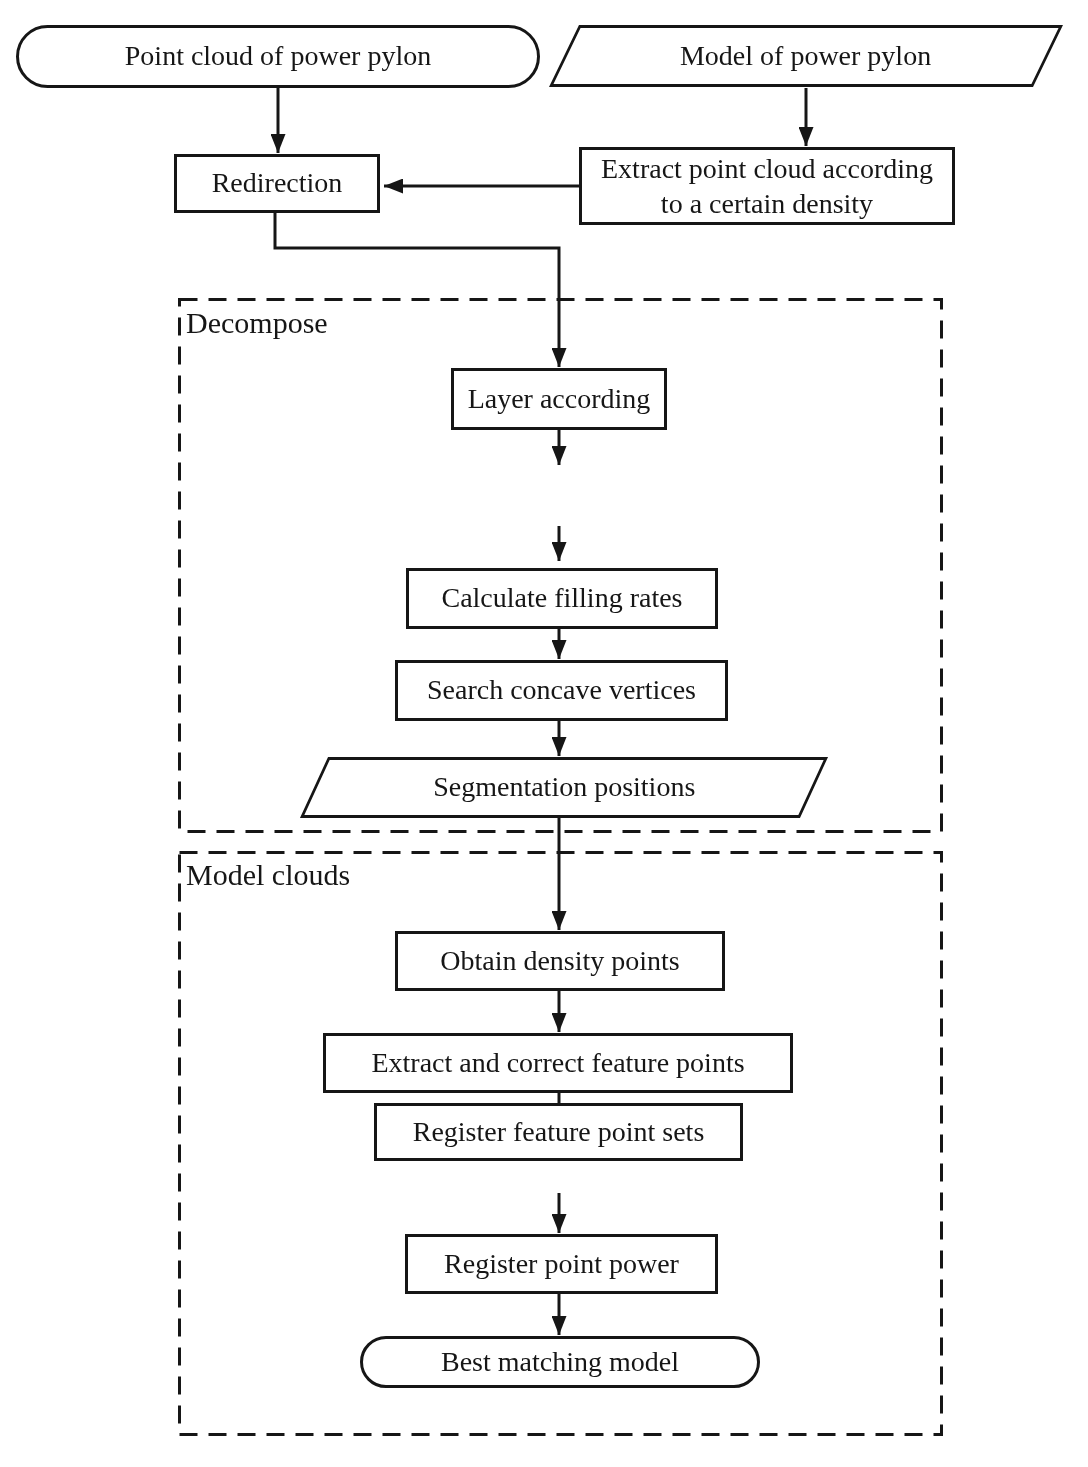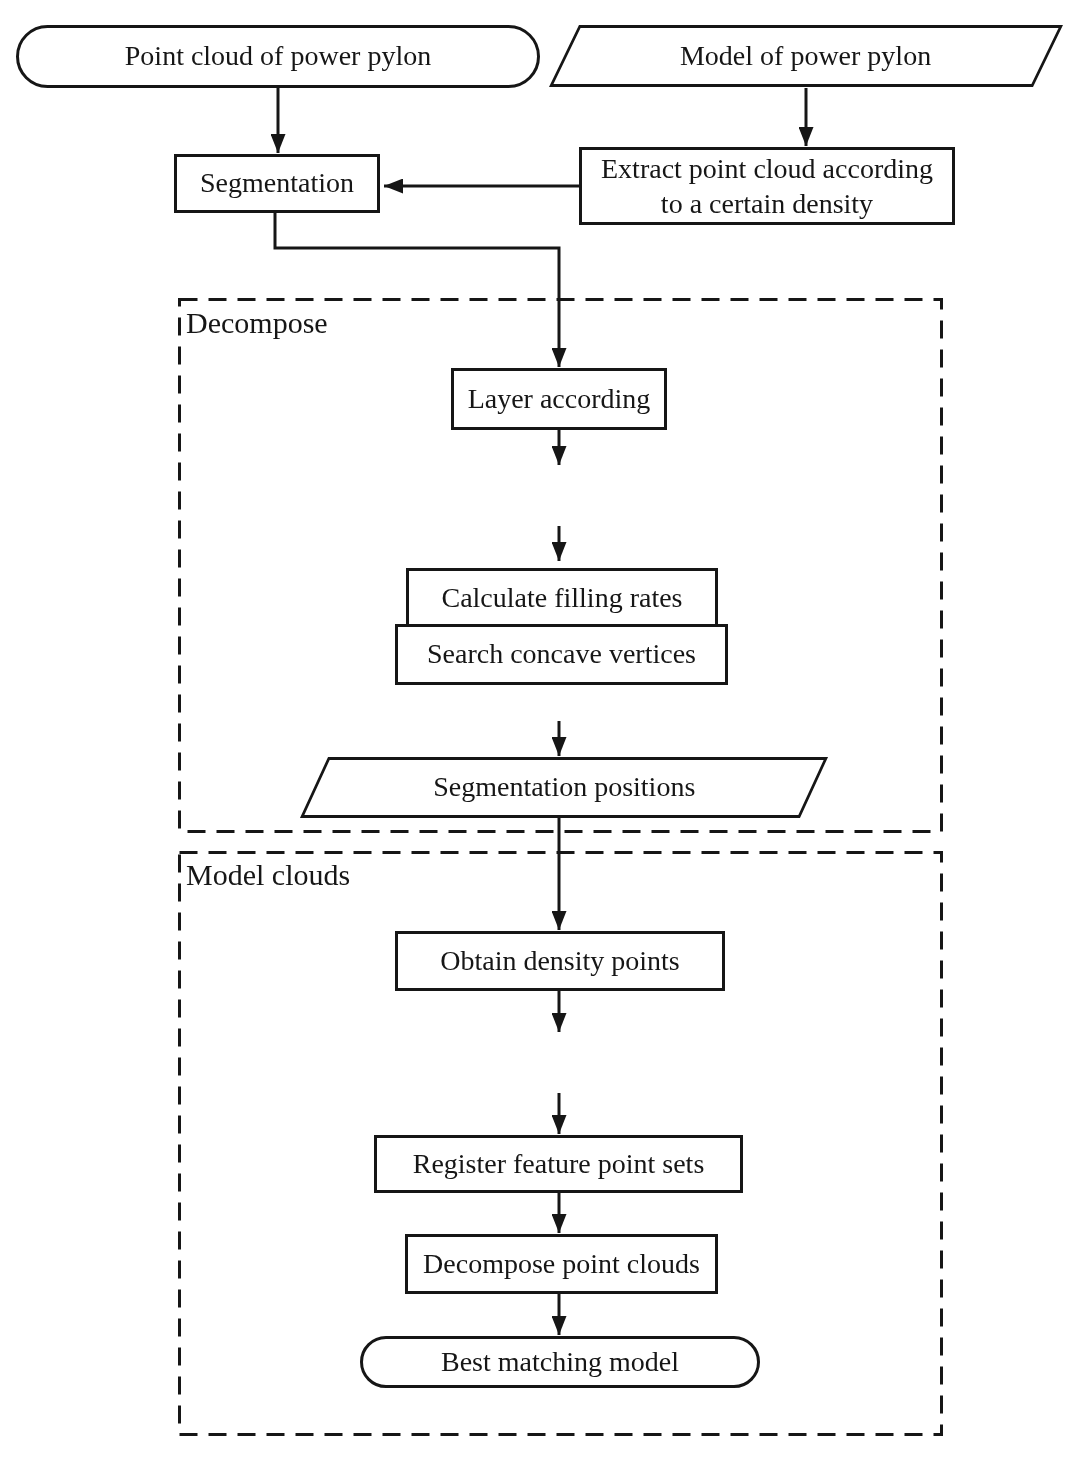--- a/index.html
+++ b/index.html
@@ -87,37 +87,38 @@
 
   <div class="group-label" style="left:186px; top:306px;">Decompose</div>
   <div class="group-label" style="left:186px; top:858px;">Model clouds</div>
 
   <div class="node stadium" style="left:16px; top:25px; width:524px; height:63px;">Point cloud of power pylon</div>
 
   <div class="node para" style="left:564px; top:25px; width:484px; height:62px;">
     <span class="para-inner">Model of power pylon</span>
   </div>
 
-  <div class="node" style="left:174px; top:154px; width:206px; height:59px;">Segmentation</div>
+  <div class="node" style="left:174px; top:154px; width:206px; height:59px;">Redirection</div>
 
   <div class="node multiline" style="left:579px; top:147px; width:376px; height:78px;">Extract point cloud according to a certain density</div>
 
   <div class="node" style="left:451px; top:368px; width:216px; height:62px;">Layer according</div>
 
 
   <div class="node" style="left:406px; top:568px; width:312px; height:61px;">Calculate filling rates</div>
 
-  <div class="node" style="left:395px; top:624px; width:333px; height:61px;">Search concave vertices</div>
+  <div class="node" style="left:395px; top:660px; width:333px; height:61px;">Search concave vertices</div>
 
   <div class="node para2" style="left:314px; top:757px; width:500px; height:61px;">
     <span class="para-inner">Segmentation positions</span>
   </div>
 
   <div class="node" style="left:395px; top:931px; width:330px; height:60px;">Obtain density points</div>
 
+  <div class="node" style="left:323px; top:1033px; width:470px; height:60px;">Extract and correct feature points</div>
 
-  <div class="node" style="left:374px; top:1135px; width:369px; height:58px;">Register feature point sets</div>
+  <div class="node" style="left:374px; top:1103px; width:369px; height:58px;">Register feature point sets</div>
 
-  <div class="node" style="left:405px; top:1234px; width:313px; height:60px;">Decompose point clouds</div>
+  <div class="node" style="left:405px; top:1234px; width:313px; height:60px;">Register point power</div>
 
   <div class="node stadium" style="left:360px; top:1336px; width:400px; height:52px;">Best matching model</div>
 
 </div>
 
 </body></html>

